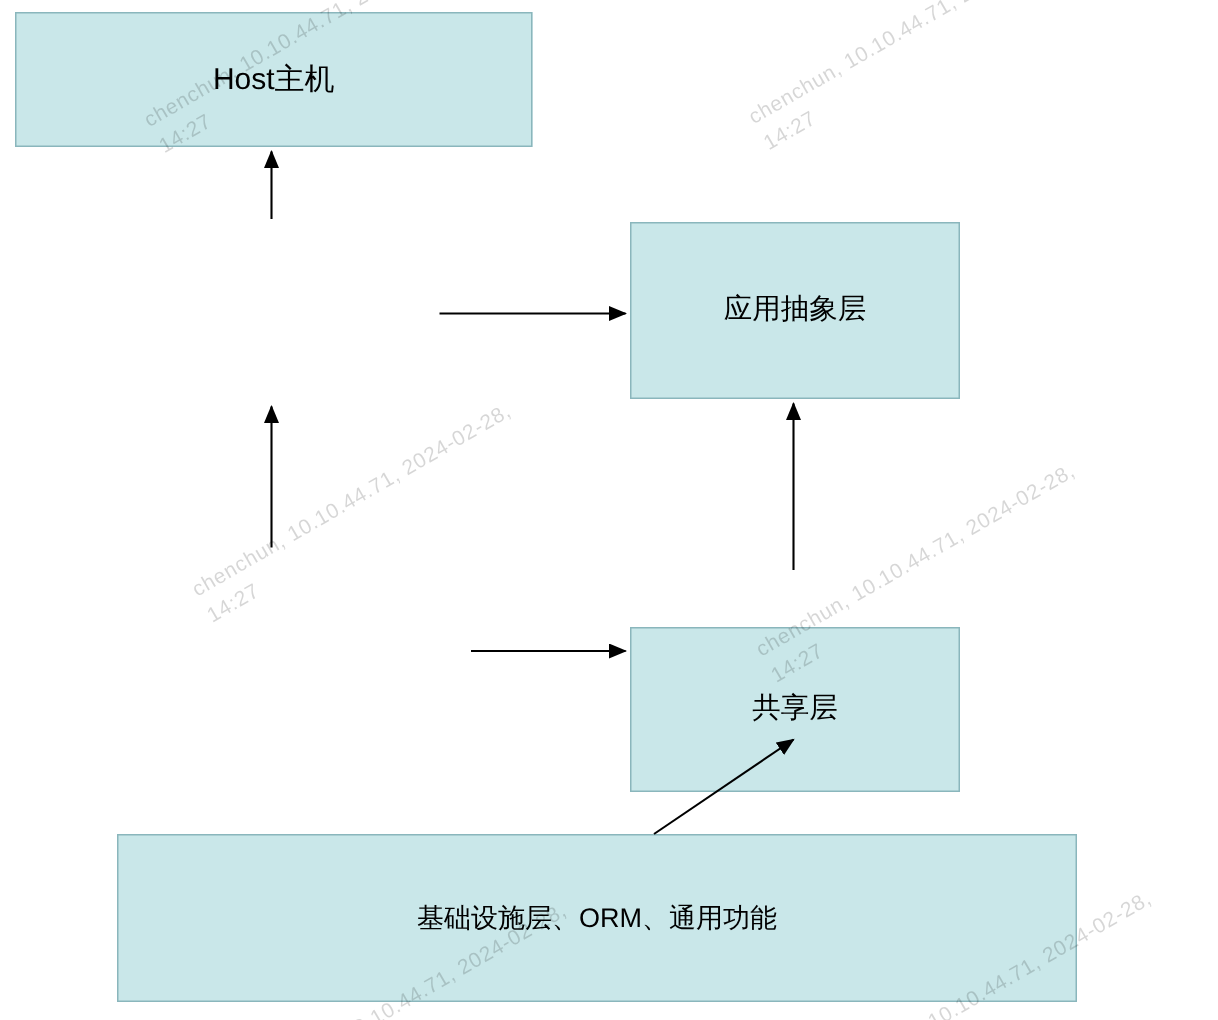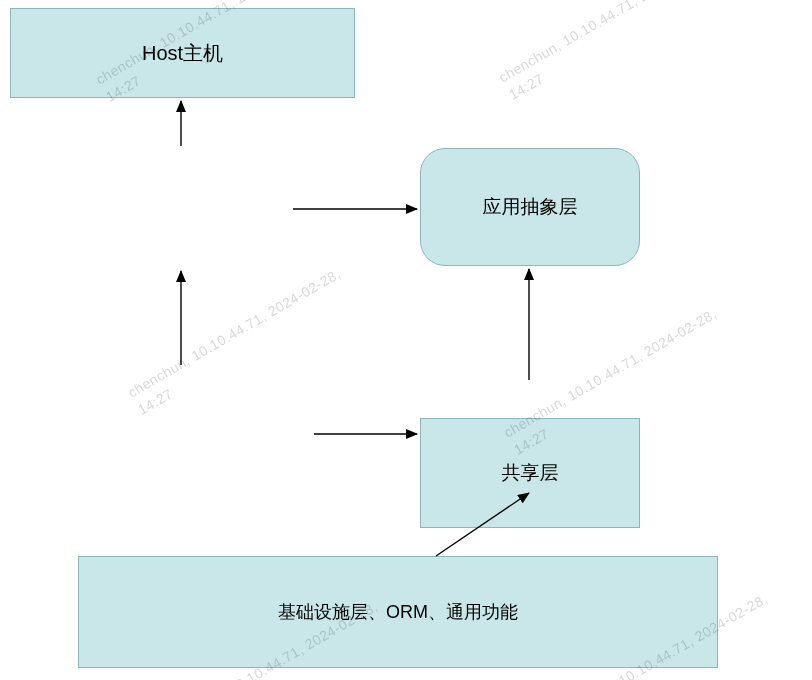--- a/index.html
+++ b/index.html
@@ -27,21 +27,21 @@
     z-index:2;
   }
   .node-label{
     white-space:pre-line;
     font-size:18px;
     line-height:1.5;
   }
   .node.host{left:10px;top:8px;width:345px;height:90px;}
   .node.host .node-label{font-size:20px;}
   .node.app-layer{left:70px;top:146px;width:222px;height:122px;}
-  .node.app-abstraction{left:420px;top:148px;width:220px;height:118px;border-radius:25px;}
+  .node.app-abstraction{left:420px;top:148px;width:220px;height:118px;}
   .node.app-abstraction .node-label{font-size:19px;}
   .node.domain-layer{left:48px;top:365px;width:265px;height:130px;}
   .node.shared-layer{left:420px;top:380px;width:220px;height:110px;margin-top:38px;}
   .node.shared-layer .node-label{font-size:19px;}
   .node.infrastructure{left:78px;top:556px;width:640px;height:112px;}
   
   svg.arrows{
     position:absolute;left:0;top:0;width:812px;height:680px;
     z-index:3;pointer-events:none;
   }

